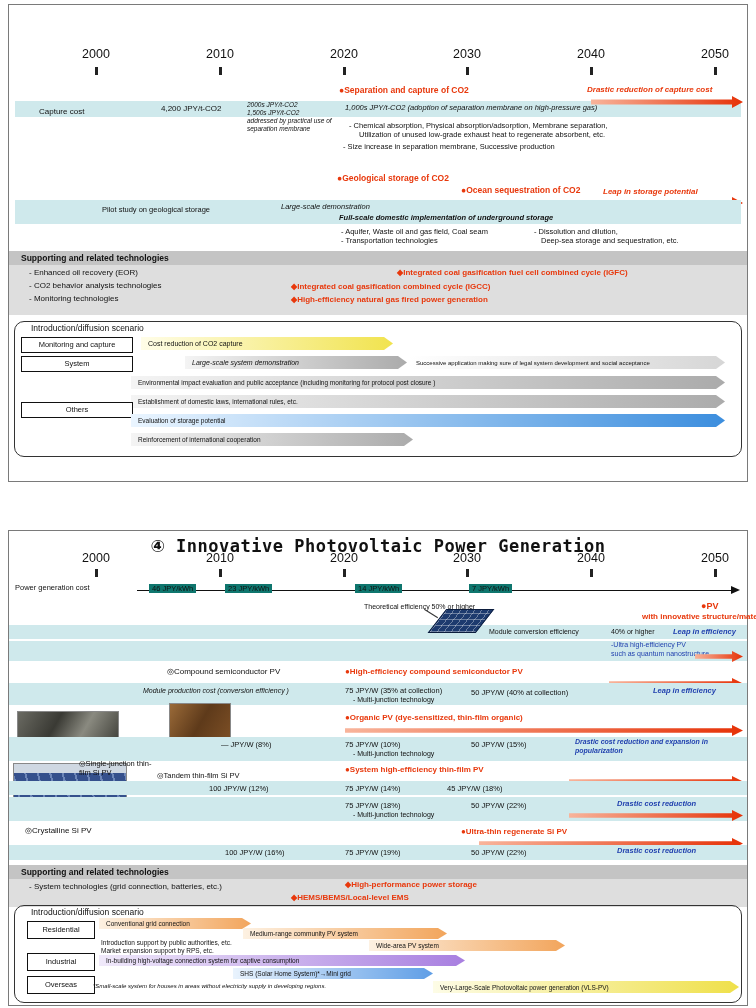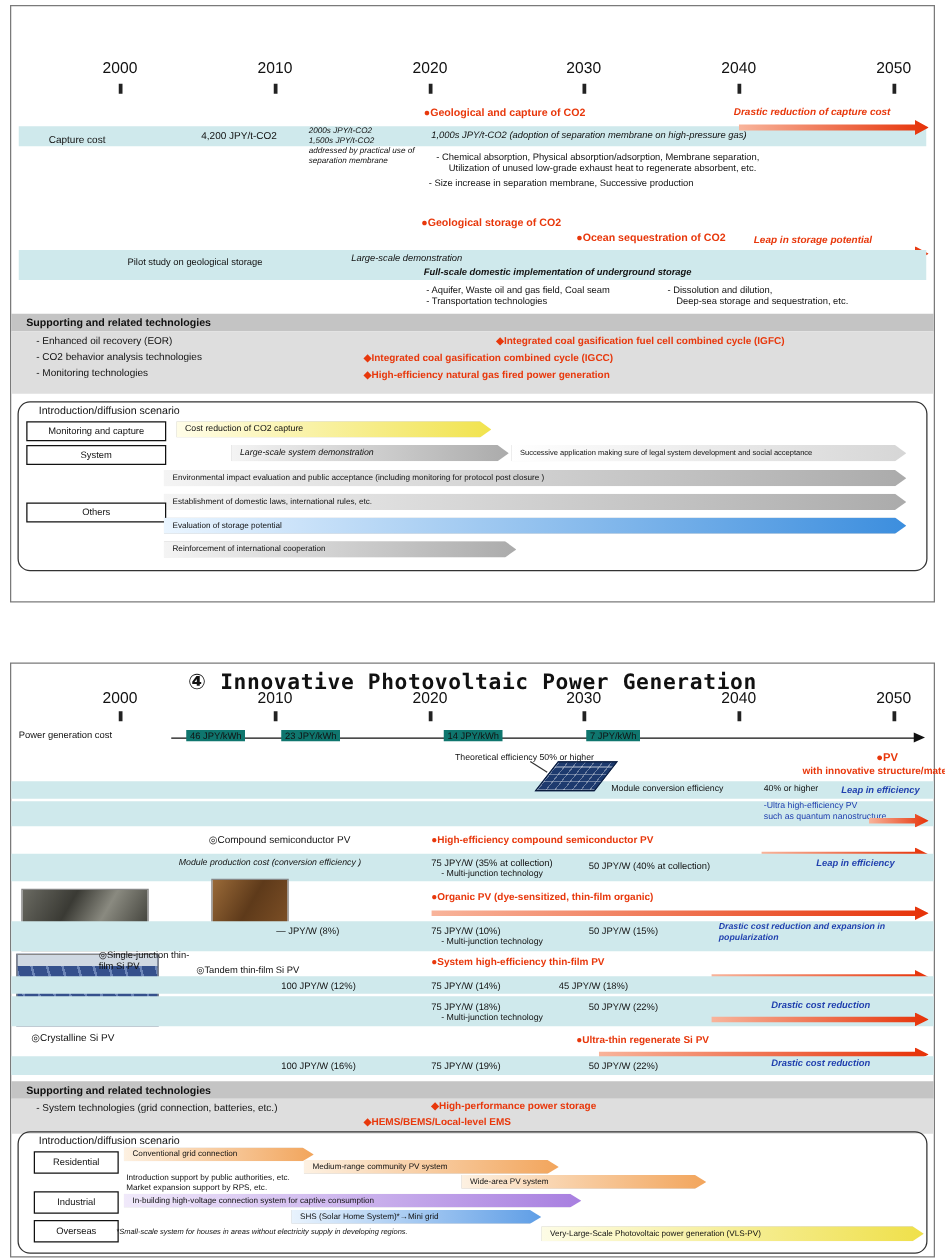--- a/index.html
+++ b/index.html
@@ -48,21 +48,21 @@
     <div class="p yr" style="left:552px;top:42px">2040</div>
     <div class="p yr" style="left:676px;top:42px">2050</div>
     <div class="tick" style="left:86px;top:62px"></div>
     <div class="tick" style="left:210px;top:62px"></div>
     <div class="tick" style="left:334px;top:62px"></div>
     <div class="tick" style="left:457px;top:62px"></div>
     <div class="tick" style="left:581px;top:62px"></div>
     <div class="tick" style="left:705px;top:62px"></div>
 
     <div class="band" style="left:6px;top:96px;width:726px;height:16px"></div>
-    <div class="p t85 b red" style="left:330px;top:80px">●Geological and capture of CO2</div>
+    <div class="p t85 b red" style="left:330px;top:80px">●Separation and capture of CO2</div>
     <div class="p t8 b i red" style="left:578px;top:80px">Drastic reduction of capture cost</div>
     <div class="arrR" style="left:582px;top:91px;width:152px;height:12px"></div>
     <div class="p t8" style="left:30px;top:102px">Capture cost</div>
     <div class="p t8" style="left:152px;top:99px">4,200 JPY/t-CO2</div>
     <div class="p t65 i pre wrap" style="left:238px;top:96px;width:100px">2000s JPY/t-CO2
 1,500s JPY/t-CO2
 addressed by practical use of separation membrane</div>
     <div class="p t75 i" style="left:336px;top:98px">1,000s JPY/t-CO2 (adoption of separation membrane on high-pressure gas)</div>
     <div class="p t75" style="left:340px;top:116px">- Chemical absorption, Physical absorption/adsorption, Membrane separation,</div>
     <div class="p t75" style="left:350px;top:125px">Utilization of unused low-grade exhaust heat to regenerate absorbent, etc.</div>
@@ -176,21 +176,21 @@
     <div class="p t7" style="left:344px;top:219px">- Multi-junction technology</div>
     <div class="p t75" style="left:462px;top:209px">50 JPY/W (15%)</div>
     <div class="p t7 b i blue wrap" style="left:566px;top:207px;width:168px">Drastic cost reduction and expansion in popularization</div>
 
     <div class="photo" style="left:4px;top:232px;width:112px;height:56px;background:linear-gradient(180deg,#cfd8e2 0 16%,rgba(0,0,0,0) 16%),repeating-linear-gradient(75deg,#35508c 0 10px,#6d86b8 10px 12px),#35508c"></div>
     <div class="p t75 wrap" style="left:70px;top:228px;width:80px">◎Single-junction thin-film Si PV</div>
     <div class="p t75" style="left:148px;top:240px">◎Tandem thin-film Si PV</div>
     <div class="p t8 b red" style="left:336px;top:234px">●System high-efficiency thin-film PV</div>
     <div class="arrR" style="left:560px;top:245px;width:174px;height:11px"></div>
     <div class="band" style="left:0;top:250px;width:738px;height:14px"></div>
-    <div class="p t75" style="left:216px;top:253px">100 JPY/W (12%)</div>
+    <div class="p t75" style="left:200px;top:253px">100 JPY/W (12%)</div>
     <div class="p t75" style="left:336px;top:253px">75 JPY/W (14%)</div>
     <div class="p t75" style="left:438px;top:253px">45 JPY/W (18%)</div>
     <div class="p t75" style="left:162px;top:268px">◎Thin-film CIS PV</div>
     <div class="band" style="left:0;top:266px;width:738px;height:24px"></div>
     <div class="p t75" style="left:336px;top:270px">75 JPY/W (18%)</div>
     <div class="p t7" style="left:344px;top:280px">- Multi-junction technology</div>
     <div class="p t75" style="left:462px;top:270px">50 JPY/W (22%)</div>
     <div class="p t75 b i blue" style="left:608px;top:268px">Drastic cost reduction</div>
     <div class="arrR" style="left:560px;top:279px;width:174px;height:11px"></div>
 

